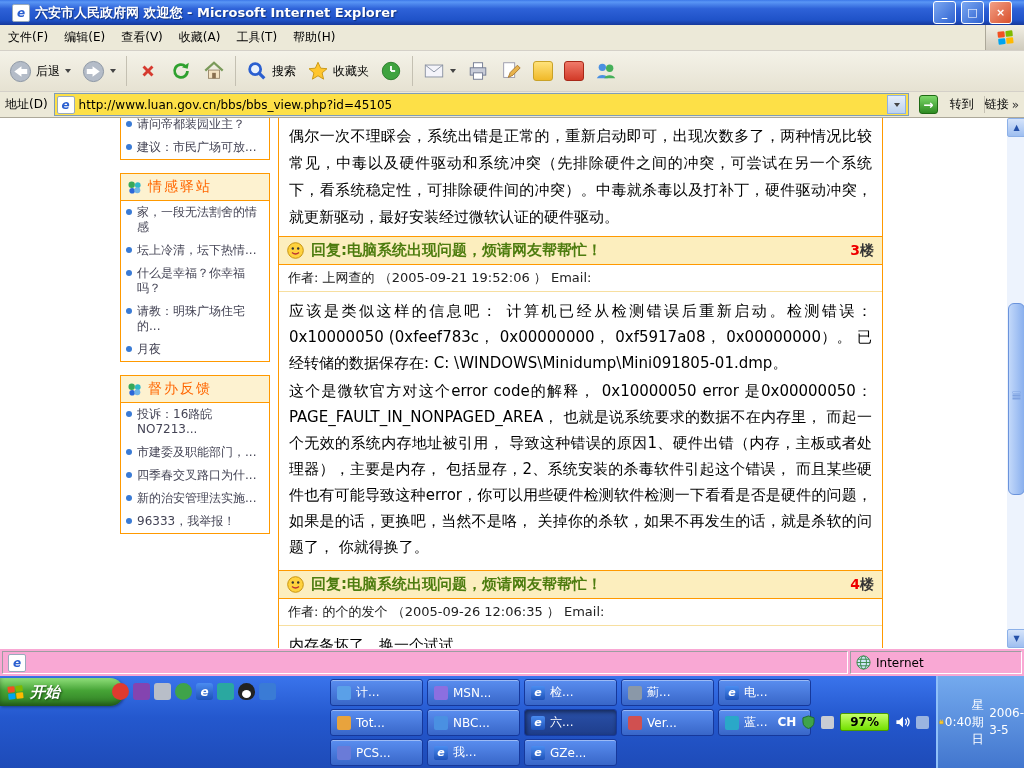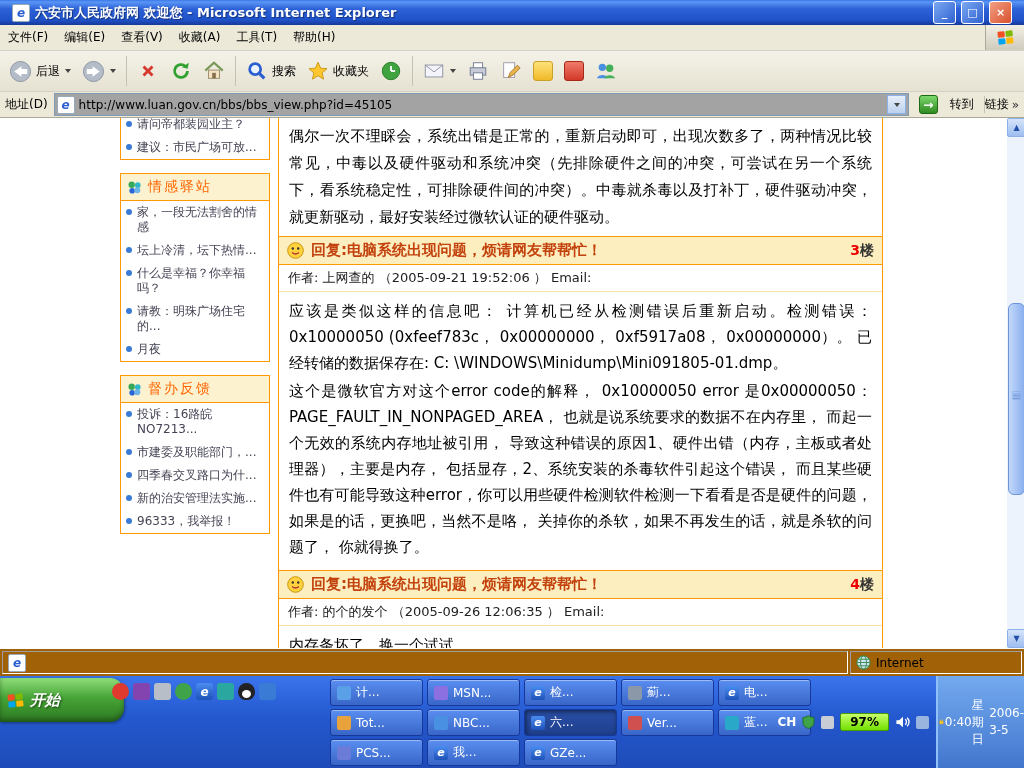--- a/index.html
+++ b/index.html
@@ -28,63 +28,63 @@
   .toolbar{flex:0 0 40px;background:linear-gradient(#F4F2E8,#E6E2D2);display:flex;align-items:center;padding:0 4px;gap:1px;border-bottom:1px solid #D4D0C8}
   .tbtn{display:flex;align-items:center;gap:4px;padding:3px 5px;border-radius:3px;font-size:12px;color:#000;white-space:nowrap}
   .tsep{width:1px;height:30px;background:#C4C0B2;margin:0 4px;flex:0 0 auto}
   .drop{width:0;height:0;border-left:3px solid transparent;border-right:3px solid transparent;border-top:4px solid #444;margin-left:1px}
   .sq{width:18px;height:18px;border-radius:3px}
   .sq.yellow{background:linear-gradient(#FFE27A,#F0B929);border:1px solid #C9A227}
   .sq.red{background:linear-gradient(#F07A6A,#D23A28);border:1px solid #A82818}
 
   
   .addressbar{flex:0 0 25px;background:#ECE9D8;display:flex;align-items:center;padding:0 5px;gap:6px;font-size:12px;border-bottom:1px solid #ACA899}
-  .addr-input{flex:1;height:21px;background:#a3a3a3;border:1px solid #7F9DB9;display:flex;align-items:center;padding:0 2px;gap:4px;min-width:0}
+  .addr-input{flex:1;height:21px;background:#fde047;border:1px solid #7F9DB9;display:flex;align-items:center;padding:0 2px;gap:4px;min-width:0}
   .addr-url{font-size:12px;color:#000;white-space:nowrap;overflow:hidden}
   .addr-drop{margin-left:auto;width:17px;height:17px;background:linear-gradient(#E6EEF8,#BDD2EE);border:1px solid #8CB0E8;display:flex;align-items:center;justify-content:center;flex:0 0 auto}
   .go-btn{display:flex;align-items:center;gap:12px;padding:1px 4px}
   .go-icon{width:17px;height:17px;background:linear-gradient(#7CD86A,#2E8A22);border:1px solid #1E6A14;border-radius:3px;position:relative}
   .go-icon::after{content:"\2192";position:absolute;inset:0;display:flex;align-items:center;justify-content:center;color:#fff;font-weight:bold;font-size:12px}
   .links{display:flex;align-items:center;gap:3px;border-left:1px solid #C4C0B2}
   .links::after{content:"\00BB";color:#333}
 
   
   .content{position:relative;flex:1;background:#fff;overflow:hidden}
   .sidebar{position:absolute;left:120px;top:-6px;width:150px}
   .side-box{border:1px solid #FF9900;margin-bottom:13px;background:#fff}
   .side-item{display:flex;align-items:flex-start;gap:5px;padding:4px 5px;font-size:12px;color:#445;line-height:15px}
   .bullet{width:6px;height:6px;background:#3A7BD5;border-radius:50%;margin-top:4px;flex:0 0 auto}
   .side-header{display:flex;align-items:center;gap:6px;background:#FDF2D0;padding:4px 6px;border-bottom:1px solid #FF9900;color:#FF6600;font-weight:normal;font-size:14px;letter-spacing:2px}
 
   .main{position:absolute;left:278px;top:0;width:603px;border-left:1px solid #FF9900;border-right:1px solid #FF9900;border-bottom:1px solid #FF9900;background:#fff}
   .post-text{padding:5px 10px;font-size:15px;line-height:27px;color:#000;text-align:justify}
   .reply-header{display:flex;align-items:center;background:#FCEEBE;border-top:1px solid #FF9900;border-bottom:1px solid #FF9900;height:27px;padding:0 8px;gap:7px}
-  .reply-title{font-weight:bold;font-size:15px;color:#c2410c}
+  .reply-title{font-weight:bold;font-size:15px;color:#4d7c0f}
   .floor{margin-left:auto;font-weight:bold;font-size:14px}
   .floor .num{color:#EE0000}
   .floor .suf{color:#333}
   .author-line{padding:4px 9px;font-size:13px;color:#222;border-bottom:1px solid #F7DFA0}
   .reply-body{padding:6px 10px 10px 10px;font-size:15px;line-height:26px;color:#000;text-align:justify}
 
   
   .scrollbar{position:absolute;top:0;right:0;width:17px;height:100%;background:#EDF3FD}
   .sb-btn{position:absolute;left:0;width:17px;height:17px;background:linear-gradient(#D6E4FA,#9EBEF0);border:1px solid #8CB0E8;border-radius:2px;display:flex;align-items:center;justify-content:center;color:#234FA8;font-size:8px;line-height:1}
   .sb-up{top:0}.sb-down{bottom:0}
   .sb-thumb{position:absolute;left:1px;top:185px;width:15px;height:190px;background:linear-gradient(90deg,#C2D8FA,#8AB0EE);border:1px solid #6A93DC;border-radius:6px}
   .sb-thumb::after{content:"";position:absolute;left:4px;right:4px;top:88px;height:1px;box-shadow:0 0 0 .5px #7FA2E0,0 3px 0 .5px #7FA2E0,0 6px 0 .5px #7FA2E0}
 
   
-  .statusbar{flex:0 0 23px;background:#a16207;border-top:1px solid #fff;display:flex;align-items:stretch;padding:2px;gap:2px;font-size:12px}
+  .statusbar{flex:0 0 23px;background:#f9a8d4;border-top:1px solid #fff;display:flex;align-items:stretch;padding:2px;gap:2px;font-size:12px}
   .sb-pane{border:1px solid;border-color:#9D9DA1 #FFF #FFF #9D9DA1;display:flex;align-items:center;padding:0 5px;gap:5px;color:#000}
   .sb-pane.grow{flex:1}
   .sb-pane.zone{width:160px}
 
   
   .taskbar{flex:0 0 92px;background:linear-gradient(180deg,#3A74EC 0%,#2458CE 45%,#1E4BB8 100%);position:relative}
-  .start-btn{position:absolute;left:0;top:2px;height:44px;width:102px;border-radius:0 14px 14px 0;background:linear-gradient(180deg,#8FDE7A 0%,#46A436 45%,#2E7A22 100%);display:flex;align-items:center;gap:7px;padding:0 14px 0 8px;color:#fff;font-weight:bold;font-size:15px;font-style:italic;text-shadow:1px 1px 2px #1A4A12;box-shadow:inset 0 -3px 5px rgba(0,0,0,.3),1px 1px 3px rgba(0,0,0,.4)}
+  .start-btn{position:absolute;left:0;top:2px;height:28px;width:102px;border-radius:0 14px 14px 0;background:linear-gradient(180deg,#8FDE7A 0%,#46A436 45%,#2E7A22 100%);display:flex;align-items:center;gap:7px;padding:0 14px 0 8px;color:#fff;font-weight:bold;font-size:15px;font-style:italic;text-shadow:1px 1px 2px #1A4A12;box-shadow:inset 0 -3px 5px rgba(0,0,0,.3),1px 1px 3px rgba(0,0,0,.4)}
   .quicklaunch{position:absolute;left:112px;top:7px;display:flex;gap:4px;align-items:center}
   .ql{width:17px;height:17px;border-radius:3px;flex:0 0 auto;position:relative}
   .ql.round{border-radius:50%}
   .q1{background:#E03A2F}.q2{background:#8444B0}.q3{background:#B8BEC8}.q4{background:#3FA34A}
   .q5{background:linear-gradient(#4A8CF0,#1E52B8)}.q5::after{content:"e";position:absolute;inset:0;display:flex;align-items:center;justify-content:center;color:#fff;font-size:12px;font-weight:bold;font-style:italic}
   .q6{background:#2AA8A0}.q7{background:#222;border-radius:50% 50% 45% 45%}.q7::after{content:"";position:absolute;left:4px;top:7px;width:9px;height:8px;background:#fff;border-radius:50%}
   .q8{background:#3A7BD5}
   .task-buttons{position:absolute;left:330px;top:3px;display:grid;grid-template-columns:repeat(5,93px);grid-auto-rows:27px;gap:3px 4px}
   .task-btn{display:flex;align-items:center;gap:5px;padding:0 6px;background:linear-gradient(180deg,#5A8EF0,#3866C8);border:1px solid #16389B;border-radius:3px;color:#fff;font-size:12px;white-space:nowrap;overflow:hidden;box-shadow:inset 0 1px 0 rgba(255,255,255,.4)}
   .task-btn.active{background:linear-gradient(180deg,#2A50A8,#1E3E8C);box-shadow:inset 1px 2px 4px rgba(0,0,0,.5)}

